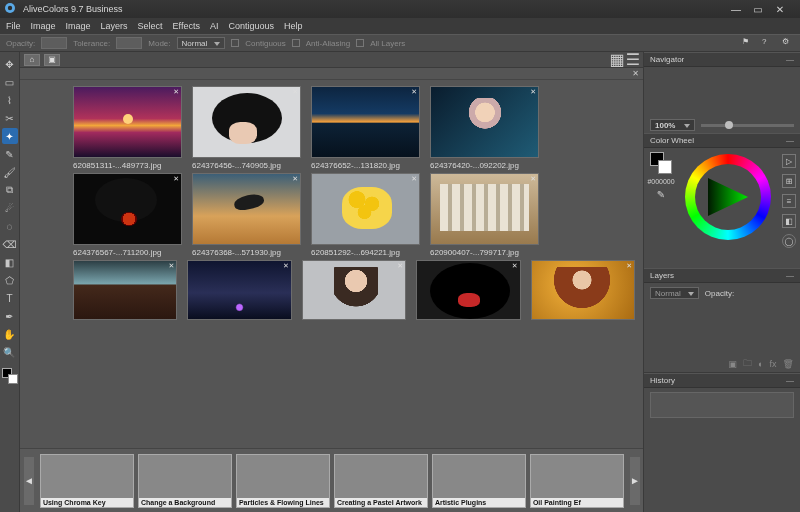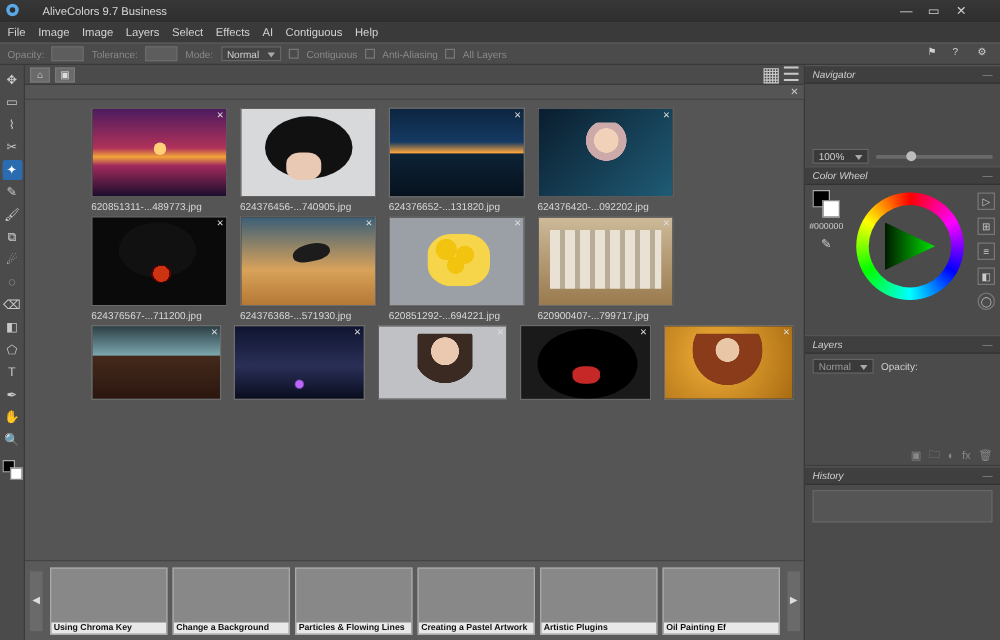--- a/index.html
+++ b/index.html
@@ -1,20 +1,20 @@
 <!DOCTYPE html>
 <html><head>
 <meta charset="utf-8">
 <style>
   * { box-sizing: border-box; margin: 0; padding: 0; font-family: "Segoe UI", Arial, sans-serif; }
   body { background: #fff; width: 800px; height: 512px; overflow: hidden; }
   .app { width: 800px; height: 512px; background: #4e4e4e; display: flex; flex-direction: column; }
 
   
-  .titlebar { height: 18px; background: linear-gradient(#373737,#2e2e2e); display: flex; align-items: center; color: #d8d8d8; font-size: 9px; padding: 0 20px; }
+  .titlebar { height: 18px; background: linear-gradient(#373737,#2e2e2e); display: flex; align-items: center; color: #d8d8d8; font-size: 9px; padding: 0 9px; }
   .titlebar .title { flex: 1; padding-left: 14px; }
   .titlebar .win-btn { width: 22px; text-align: center; color: #cfcfcf; cursor: pointer; font-size: 10px; }
   .logo-icon { position:absolute; left:4px; top:2px; width:12px; height:12px; }
 
   
   .menubar { height: 16px; background: #3a3a3a; display: flex; align-items: center; gap: 10px; padding: 0 6px; color: #d4d4d4; font-size: 9px; }
   .menubar span { cursor: pointer; }
 
   
   .optbar { height: 18px; background: #4b4b4b; border-top:1px solid #5a5a5a; border-bottom:1px solid #383838; display:flex; align-items:center; gap:6px; padding:0 6px; font-size:8px; color:#9a9a9a; position:relative;}
@@ -93,25 +93,25 @@
   .strip .card .cap { position:absolute; bottom:0; left:0; right:0; background:rgba(240,240,240,.92); color:#111; font-size:7px; font-weight:bold; padding:1px 2px; white-space:nowrap; overflow:hidden; }
   .c-green{background:linear-gradient(90deg,#3fbf3f 55%,#d9d9d9 55%);}
   .c-beach{background:linear-gradient(#8ec6e6 45%,#e4cfa2 46%);}
   .c-part{background:radial-gradient(circle at 40% 40%,#e33,transparent 30%),radial-gradient(circle at 70% 60%,#39f,transparent 30%),#111;}
   .c-pastel{background:linear-gradient(#f2c94c,#e06b4c 50%,#2e6fb3);}
   .c-plugins{background:linear-gradient(135deg,#c59,#fc9);}
   .c-oil{background:linear-gradient(#4b3,#b84);}
 
   
   .rside { width:157px; background:#4b4b4b; border-left:1px solid #3a3a3a; display:flex; flex-direction:column; font-size:8px; color:#cfcfcf; }
-  .panel-h { height:15px; background:#3f3f3f; display:flex; align-items:center; padding:0 6px; border-top:1px solid #555; border-bottom:1px solid #333;font-style:italic; }
+  .panel-h { height:15px; background:#3f3f3f; display:flex; align-items:center; padding:0 6px; border-top:1px solid #555; border-bottom:1px solid #333; }
   .panel-h .t { flex:1; }
   .panel-h .dash { color:#aaa; cursor:pointer; }
   .nav-body { height:50px; }
-  .zoomrow { height:16px; display:flex; align-items:center; gap:6px; padding:0 6px; }
+  .zoomrow { height:16px; display:flex; align-items:center; gap:6px; padding:0 6px;font-weight:bold; }
   .zoomrow .dd { background:#3a3a3a; border:1px solid #666; height:12px; padding:0 4px; display:flex; align-items:center; gap:6px; }
   .zoomrow .slider { flex:1; height:3px; background:#6a6a6a; position:relative; }
   .zoomrow .slider::after{content:"";position:absolute;left:25%;top:-3px;width:8px;height:8px;border-radius:50%;background:#bdbdbd;}
 
   .cw-body { height:120px; position:relative; display:flex; }
   .cw-left{ width:34px; padding:4px; display:flex; flex-direction:column; gap:4px; align-items:center;}
   .cw-left .sw{position:relative;width:22px;height:22px;}
   .cw-left .sw .fg{position:absolute;top:0;left:0;width:14px;height:14px;background:#000;border:1px solid #aaa;}
   .cw-left .sw .bg{position:absolute;bottom:0;right:0;width:14px;height:14px;background:#fff;border:1px solid #888;}
   .cw-left .hex{font-size:7px;color:#cfcfcf;}

